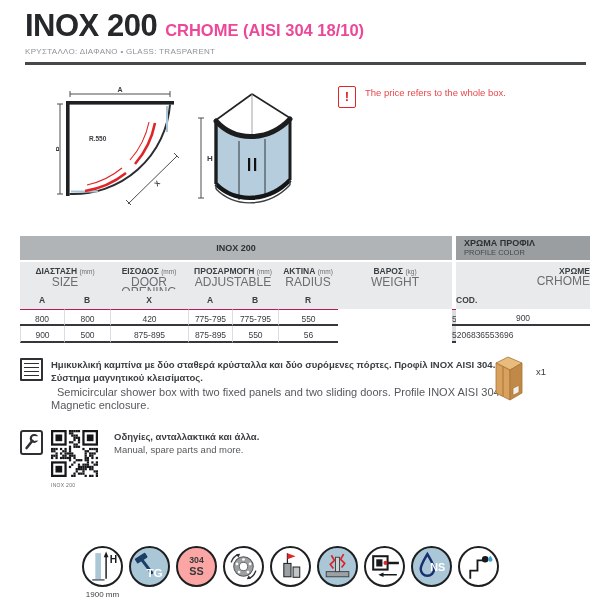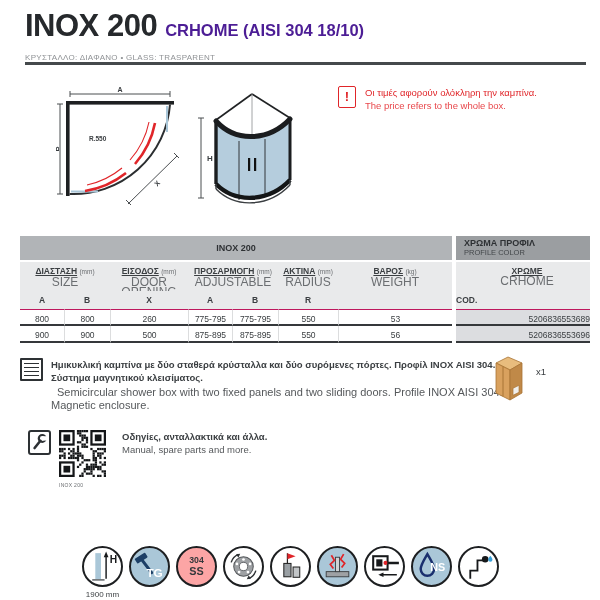--- a/index.html
+++ b/index.html
@@ -3,22 +3,22 @@
 <meta charset="utf-8">
 <style>
   html,body{margin:0;padding:0;background:#fff;}
   .page{position:relative;width:600px;height:600px;background:#fff;overflow:hidden;
         font-family:"Liberation Sans","DejaVu Sans",sans-serif;color:#3c4043;}
 
   
   .hdr{position:absolute;left:25px;top:8px;}
   .titlerow{display:flex;align-items:baseline;gap:8px;}
   .title{font-size:31px;font-weight:700;color:#26292c;letter-spacing:-0.5px;}
-  .title-suffix{font-size:16.5px;font-weight:700;color:#4c1d95;}
-  .subtitle{font-size:8px;color:#8f9295;letter-spacing:.3px;margin-top:9px;}
+  .title-suffix{font-size:16.5px;font-weight:700;color:#ec4899;}
+  .subtitle{font-size:8px;color:#8f9295;letter-spacing:.3px;margin-top:3px;}
   .rule{position:absolute;left:25px;right:14px;top:62px;height:3px;background:#45494c;}
 
   
   .plan{position:absolute;left:56px;top:86px;}
   .iso{position:absolute;left:194px;top:82px;}
   .notice{position:absolute;left:338px;top:86px;width:252px;display:flex;gap:9px;}
   .notice-icon{width:16px;height:20px;border:1.6px solid #e02529;border-radius:2px;
     color:#e02529;font-weight:700;font-size:13px;line-height:19px;text-align:center;flex:0 0 auto;}
   .notice-txt{font-size:9.5px;line-height:13px;color:#e02529;}
   .notice-txt .en{color:#e8474b;}
@@ -27,45 +27,45 @@
   .tbl{position:absolute;left:20px;top:236px;display:grid;
        grid-template-columns:44px 46px 78px 44px 46px 60px 114px 4px 134px;
        grid-auto-rows:min-content;font-size:8.5px;}
   .band{background:#b1b4b7;color:#2e3134;font-weight:700;font-size:9px;
         display:flex;align-items:center;justify-content:center;height:24px;border-bottom:2px solid #fff;}
   .band.prof{background:#9b9ea1;flex-direction:column;align-items:flex-start;
         padding-left:8px;line-height:10px;}
   .band.prof .en{font-weight:400;font-size:7.5px;color:#43474a;}
   .gut{background:#fff;}
   .gh{background:#e9eaeb;text-align:center;padding:4px 0 3px;line-height:10px;height:29px;box-sizing:border-box;}
-  .gh .l1{font-weight:700;color:#3a3e41;text-decoration:underline;}
+  .gh .l1{font-weight:700;color:#3a3e41;}
   .gh .unit{font-weight:400;font-size:6.5px;color:#6b6e71;}
   .gh .l2{display:block;font-weight:400;font-size:12px;color:#6b6e71;}
-  .gh.chrome{text-align:center;padding-left:8px;}
+  .gh.chrome{text-align:right;padding-left:8px;}
   .sub{background:#e9eaeb;text-align:center;font-weight:700;color:#3a3e41;
        padding:4px 0 5px;height:18px;box-sizing:border-box;}
   .sub.cod{text-align:left;padding-right:10px;}
   .d{background:#fff;text-align:center;padding:4px 0;height:17px;box-sizing:border-box;
      border-bottom:2px solid #35383b;border-left:1px solid #dcddde;}
   .d.first{border-left:none;}
   .d.r1{border-top:1px solid #be185d;}
   .d.codv{background:#dcdde0;text-align:right;padding-right:0;border-left:none;}
 
   
   .desc{position:absolute;left:20px;top:358px;width:470px;display:flex;gap:8px;}
   .doc-icon{flex:0 0 auto;width:15px;height:19px;border:2px solid #2d3134;border-radius:1px;
     display:flex;flex-direction:column;justify-content:space-evenly;padding:0 2px;box-sizing:content-box;}
   .doc-icon i{height:1.6px;background:#2d3134;display:block;}
   .desc-el{font-size:9.5px;font-weight:700;line-height:13px;color:#3a3e41;width:452px;}
   .desc-en{font-size:11px;line-height:13px;color:#55585b;width:452px;margin-top:2px;text-indent:6px;}
   .pack{position:absolute;left:491px;top:350px;display:flex;gap:9px;align-items:flex-start;}
   .pack-qty{font-size:9.5px;color:#3a3e41;margin-top:16px;}
 
   
-  .qrrow{position:absolute;left:28px;top:430px;display:flex;gap:8px;}
+  .qrrow{position:absolute;left:20px;top:430px;display:flex;gap:8px;}
   .tool-icon{flex:0 0 auto;width:19px;height:21px;border:2px solid #2d3134;border-radius:3px;}
   .qrwrap{flex:0 0 auto;}
   .qr-caption{font-size:5px;color:#6a6d70;letter-spacing:.3px;margin-top:1px;}
   .qrtxt{margin-left:8px;padding-top:1px;}
   .qrtxt .el{font-size:9.5px;font-weight:700;color:#3a3e41;}
   .qrtxt .en{font-size:9.5px;color:#55585b;margin-top:2px;}
 
   
   .feat{position:absolute;left:82px;top:546px;display:flex;gap:6px;}
   .ic{position:relative;width:41px;height:41px;}
@@ -141,21 +141,20 @@
     <rect x="60" y="76" width="2.2" height="13" fill="#111"></rect>
     <path d="M22,102 C42,122 75,120 96,98" fill="none" stroke="#141617" stroke-width="4.4"></path>
     <path d="M22,107 C42,127 75,125 96,103" fill="none" stroke="#3a3e41" stroke-width="1.4"></path>
     <line x1="22" y1="102" x2="22" y2="107" stroke="#3a3e41" stroke-width="1.4"></line>
     <line x1="96" y1="98" x2="96" y2="103" stroke="#3a3e41" stroke-width="1.4"></line>
   </svg>
 
   <div class="notice">
     <div class="notice-icon">!</div>
     <div class="notice-txt">
-      <div class="el">Οι τιμές αφορούν ολόκληρη την καμπίνα.</div>
       <div class="en">The price refers to the whole box.</div>
     </div>
   </div>
 
   <div class="tbl">
     <div class="band" style="grid-column:1/8">INOX 200</div>
     <div class="gut"></div>
     <div class="band prof">
       <span>ΧΡΩΜΑ ΠΡΟΦΙΛ</span>
       <span class="en">PROFILE COLOR</span>
@@ -192,25 +191,24 @@
     <div class="sub">X</div>
     <div class="sub">A</div>
     <div class="sub">B</div>
     <div class="sub">R</div>
     <div class="sub"></div>
     <div class="gut"></div>
     <div class="sub cod">COD.</div>
 
     <div class="d r1 first">800</div>
     <div class="d r1">800</div>
-    <div class="d r1">260</div>
+    <div class="d r1">420</div>
     <div class="d r1">775-795</div>
     <div class="d r1">775-795</div>
     <div class="d r1">550</div>
-    <div class="d r1">53</div>
     <div class="gut"></div>
     <div class="d r1 codv">5206836553689</div>
 
     <div class="d first">900</div>
     <div class="d">900</div>
     <div class="d">500</div>
     <div class="d">875-895</div>
     <div class="d">875-895</div>
     <div class="d">550</div>
     <div class="d">56</div>

